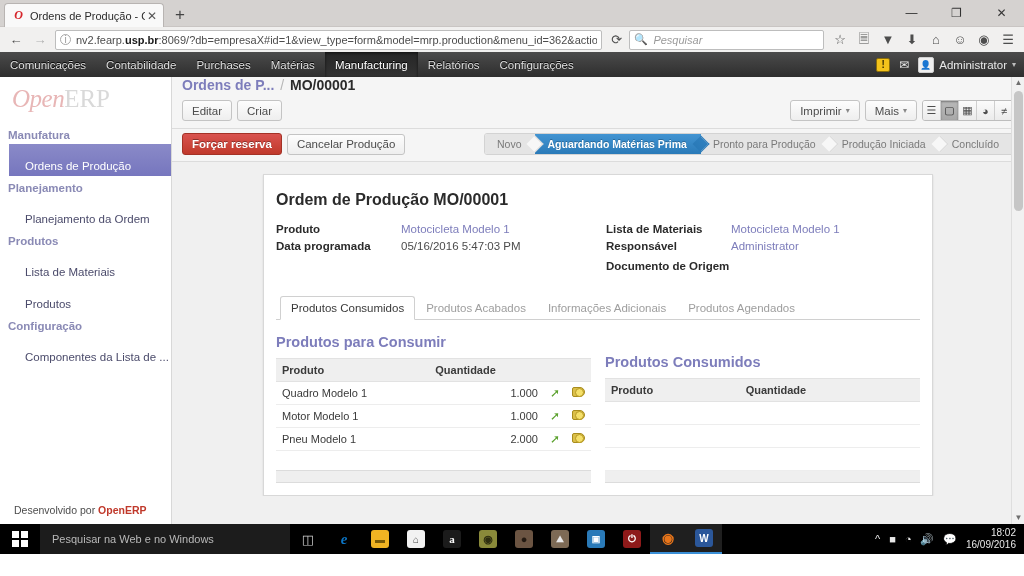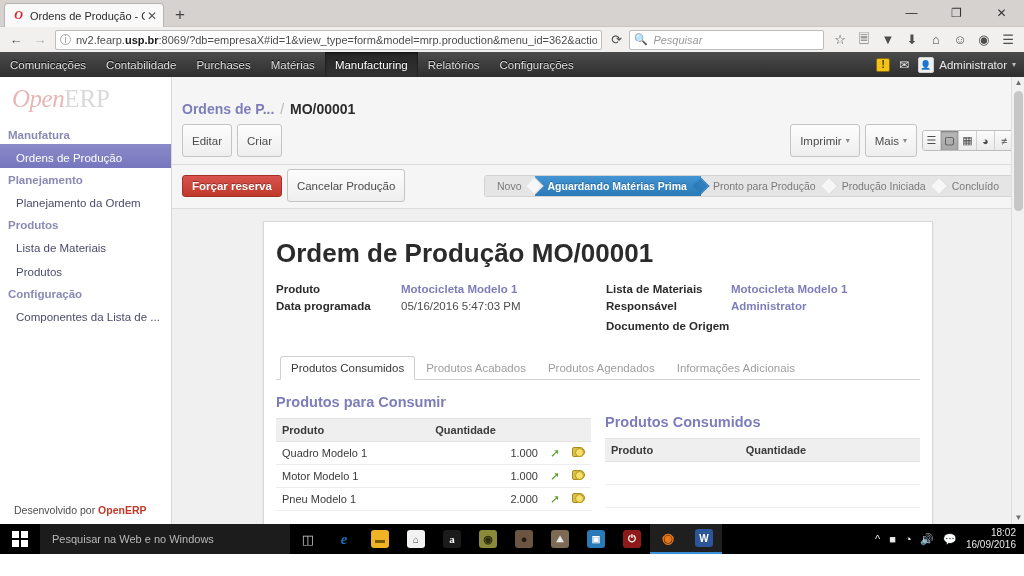--- a/index.html
+++ b/index.html
@@ -232,21 +232,22 @@
   .oe-logo .erp  { color: #d9d9d9; font-style: normal; font-weight: normal; letter-spacing: 0; }
   .side-section {
     font-size: 11.5px;
     font-weight: bold;
     color: #8a8ab5;
     padding: 6px 0 3px 8px;
   }
   .side-link {
     font-size: 11.5px;
     color: #4b4b6b;
-    padding: 8px 0 4px 16px;
+    padding: 16px 0 4px 16px;
+    margin-left: 9px;
   }
   .side-link.active {
     background: linear-gradient(to bottom,#8a8ac8 0%, #7676be 100%);
     color: #ffffff;
   }
   .devby {
     position: absolute;
     bottom: 8px; left: 14px;
     font-size: 10.5px;
     color: #4d4d4d;
@@ -256,41 +257,41 @@
   
   .oe-content {
     flex: 1 1 auto;
     background: #f0f0f0;
     position: relative;
     overflow: hidden;
   }
   .oe-cp {
     background: #f5f5f5;
     border-bottom: 1px solid #dcdcdc;
-    padding: 24px 10px 0 10px;
+    padding: 0 10px 0 10px;
   }
   .breadcrumb {
     font-size: 14px;
     font-weight: bold;
     padding-bottom: 7px;
   }
   .breadcrumb .bc-link { color: #7d7dbb; }
   .breadcrumb .bc-sep  { color: #b6b6b6; font-weight: normal; padding: 0 2px; }
   .breadcrumb .bc-cur  { color: #2b2b2b; }
 
   .cp-row {
     display: flex;
     align-items: center;
     padding-bottom: 7px;
   }
   .btn {
     display: inline-flex;
     align-items: center;
     gap: 4px;
-    height: 33px;
+    height: 21px;
     padding: 0 9px;
     font-size: 11.5px;
     color: #4c4c4c;
     background: linear-gradient(to bottom,#fdfdfd 0%, #eeeeee 100%);
     border: 1px solid #c4c4c4;
     border-radius: 3px;
     margin-right: 5px;
     white-space: nowrap;
   }
   .btn .bcaret { font-size: 8px; color: #888; }
@@ -386,36 +387,36 @@
     justify-content: center;
   }
   .sheet {
     width: 670px;
     background: #ffffff;
     border: 1px solid #d8d8d8;
     box-shadow: 0 1px 2px rgba(0,0,0,.10);
     padding: 16px 12px 12px 12px;
   }
   .form-title {
-    font-size: 26px;
+    font-size: 16px;
     font-weight: bold;
     color: #2b2b2b;
     margin: 0 0 14px 0;
   }
   .form-cols { display: flex; gap: 0; }
   .form-col { flex: 1 1 50%; }
   .f-row { display: flex; align-items: baseline; margin-bottom: 5px; }
   .f-lbl {
     flex: 0 0 125px;
     font-size: 11.5px;
     font-weight: bold;
     color: #2b2b2b;
   }
   .f-val { font-size: 11.5px; color: #4c4c4c; }
-  .f-val.link { color: #7d7dbb; font-weight: bold; }
+  .f-val.link { color: #7d7dbb; }
   .f-val.empty { min-height: 13px; }
   .col-sep { width: 16px; flex: 0 0 16px; }
 
   
   .notebook { margin-top: 18px; }
   .nb-tabs {
     display: flex;
     border-bottom: 1px solid #d0d0d0;
     padding-left: 4px;
   }
@@ -726,22 +727,22 @@
               <div class="f-lbl">Documento de Origem</div>
               <div class="f-val empty"></div>
             </div>
           </div>
         </div>
 
         <div class="notebook">
           <div class="nb-tabs">
             <div class="nb-tab active">Produtos Consumidos</div>
             <div class="nb-tab">Produtos Acabados</div>
+            <div class="nb-tab">Informações Adicionais</div>
             <div class="nb-tab">Produtos Agendados</div>
-            <div class="nb-tab">Informações Adicionais</div>
           </div>
 
           <div class="nb-page">
 
             <div class="nb-half">
               <div class="grp-title">Produtos para Consumir</div>
               <table class="oe-list">
                 <thead>
                   <tr>
                     <th>Produto</th>

